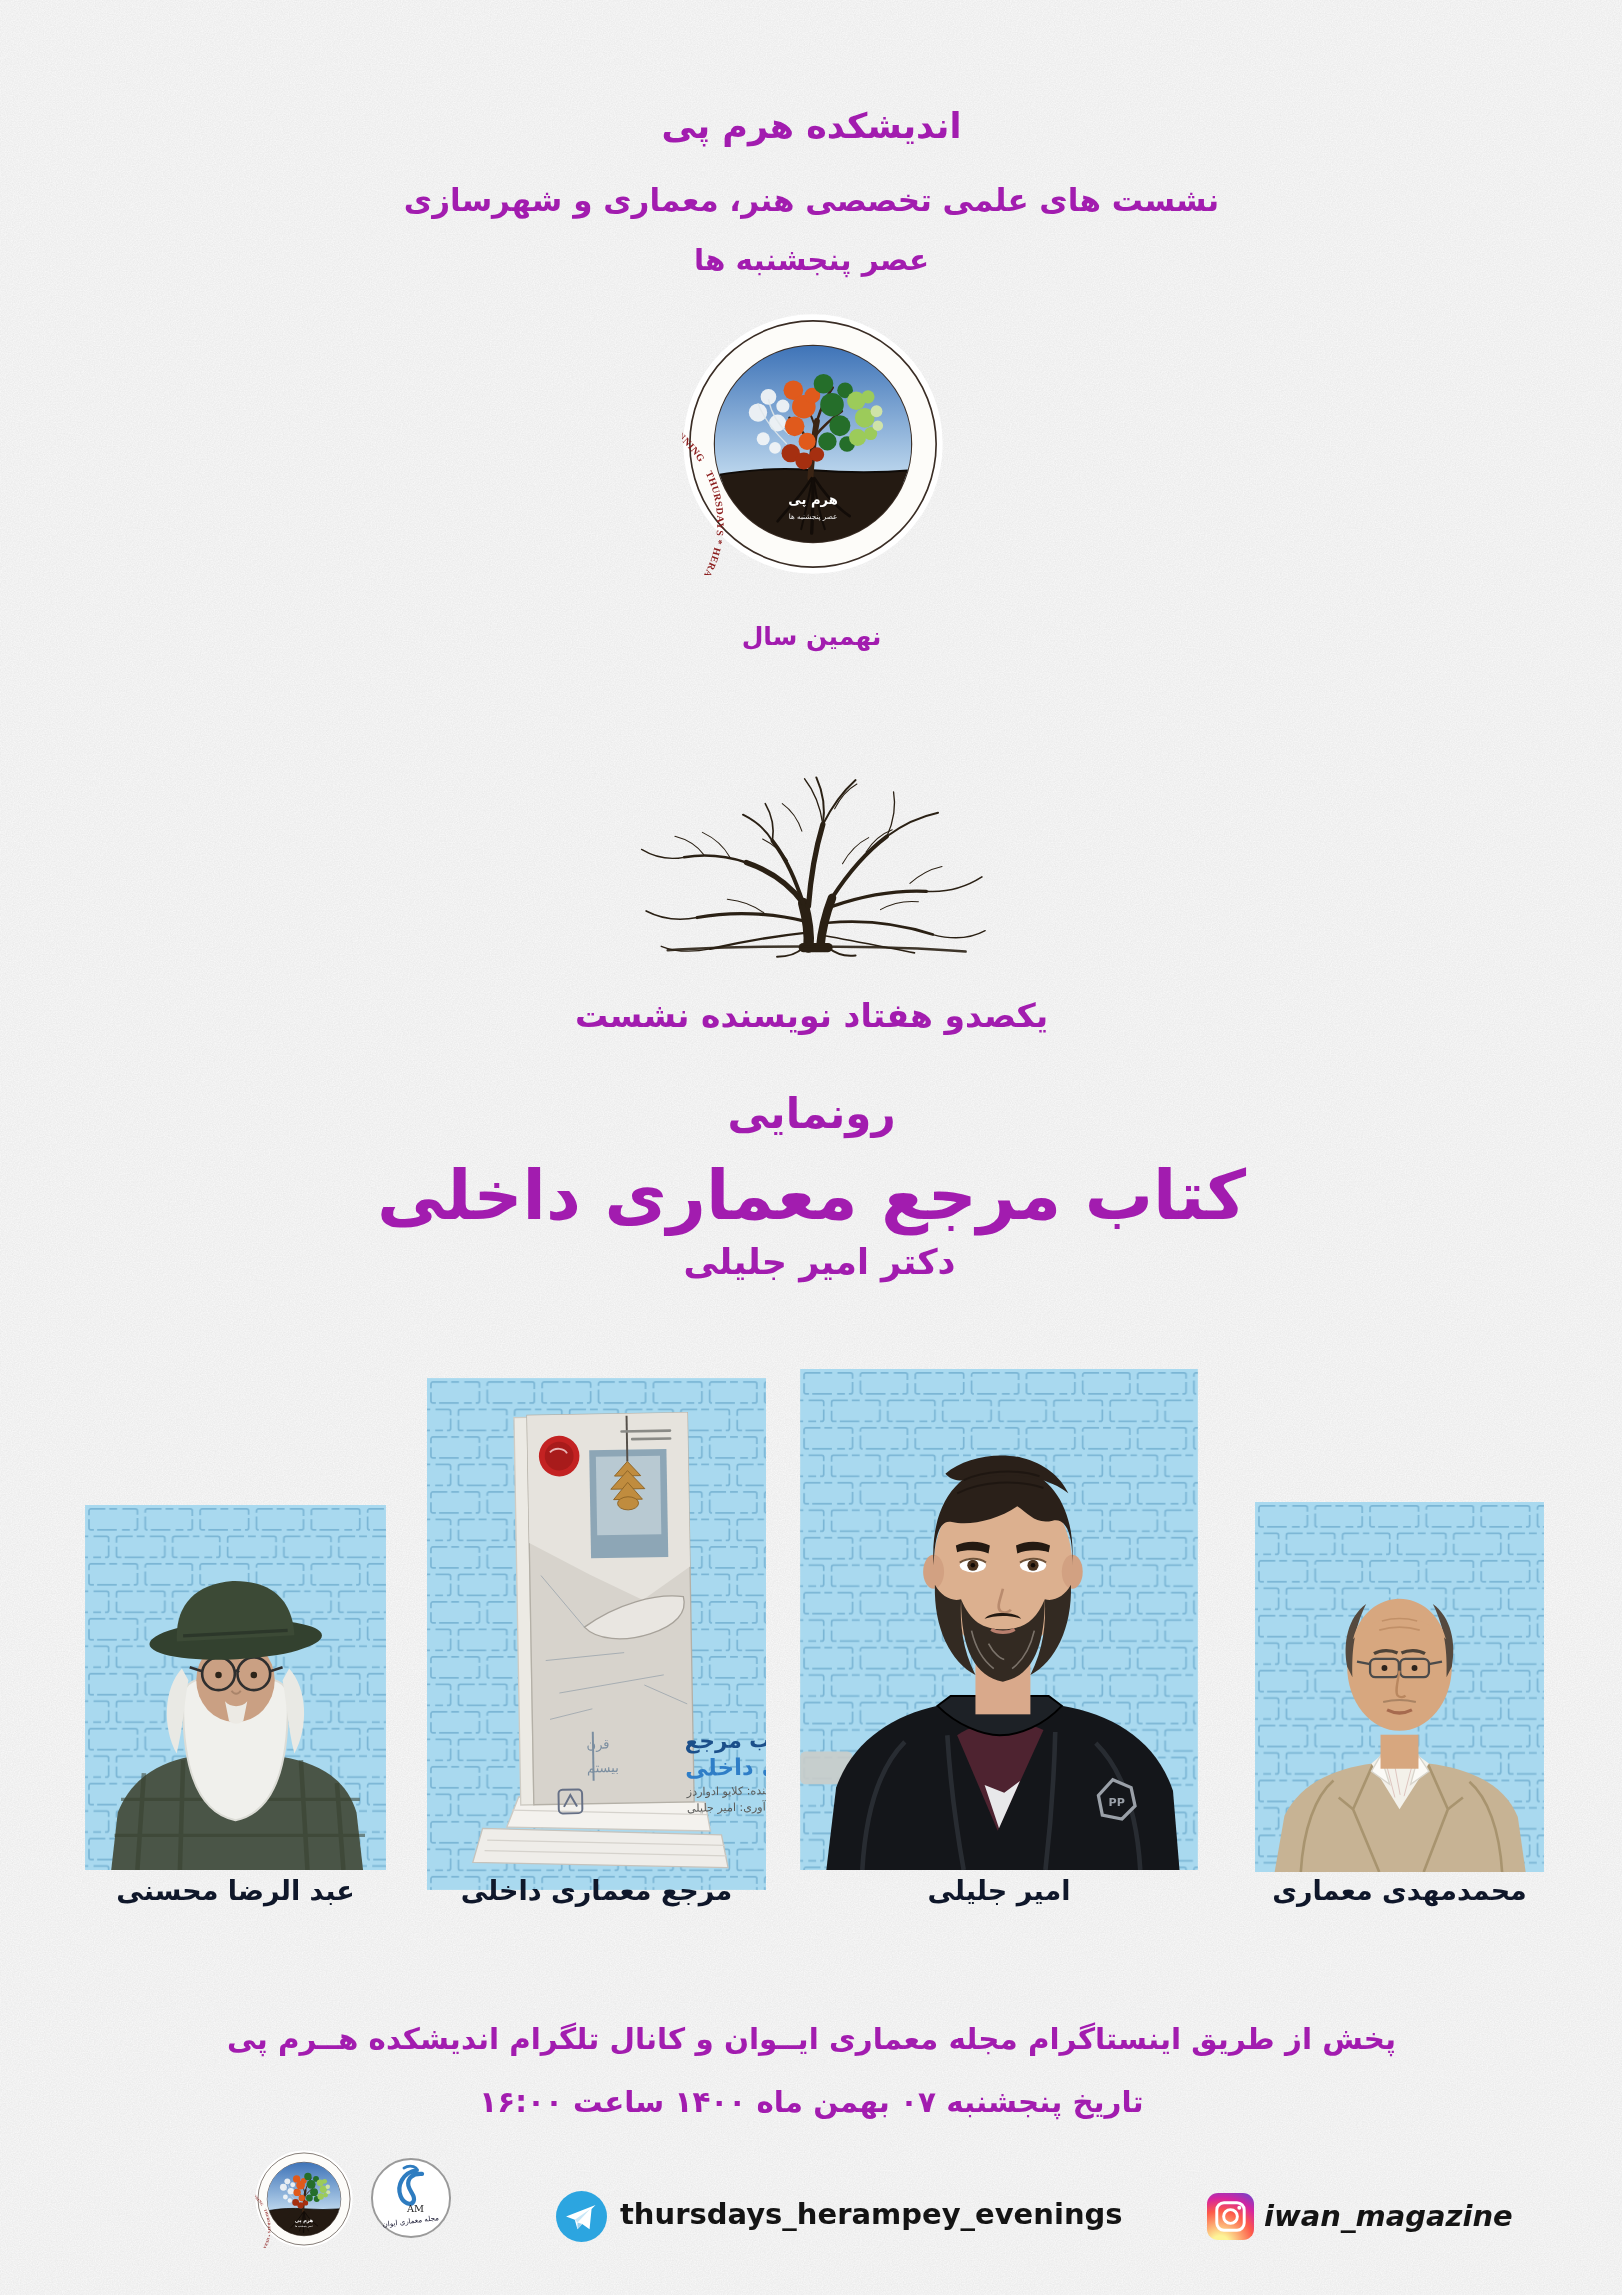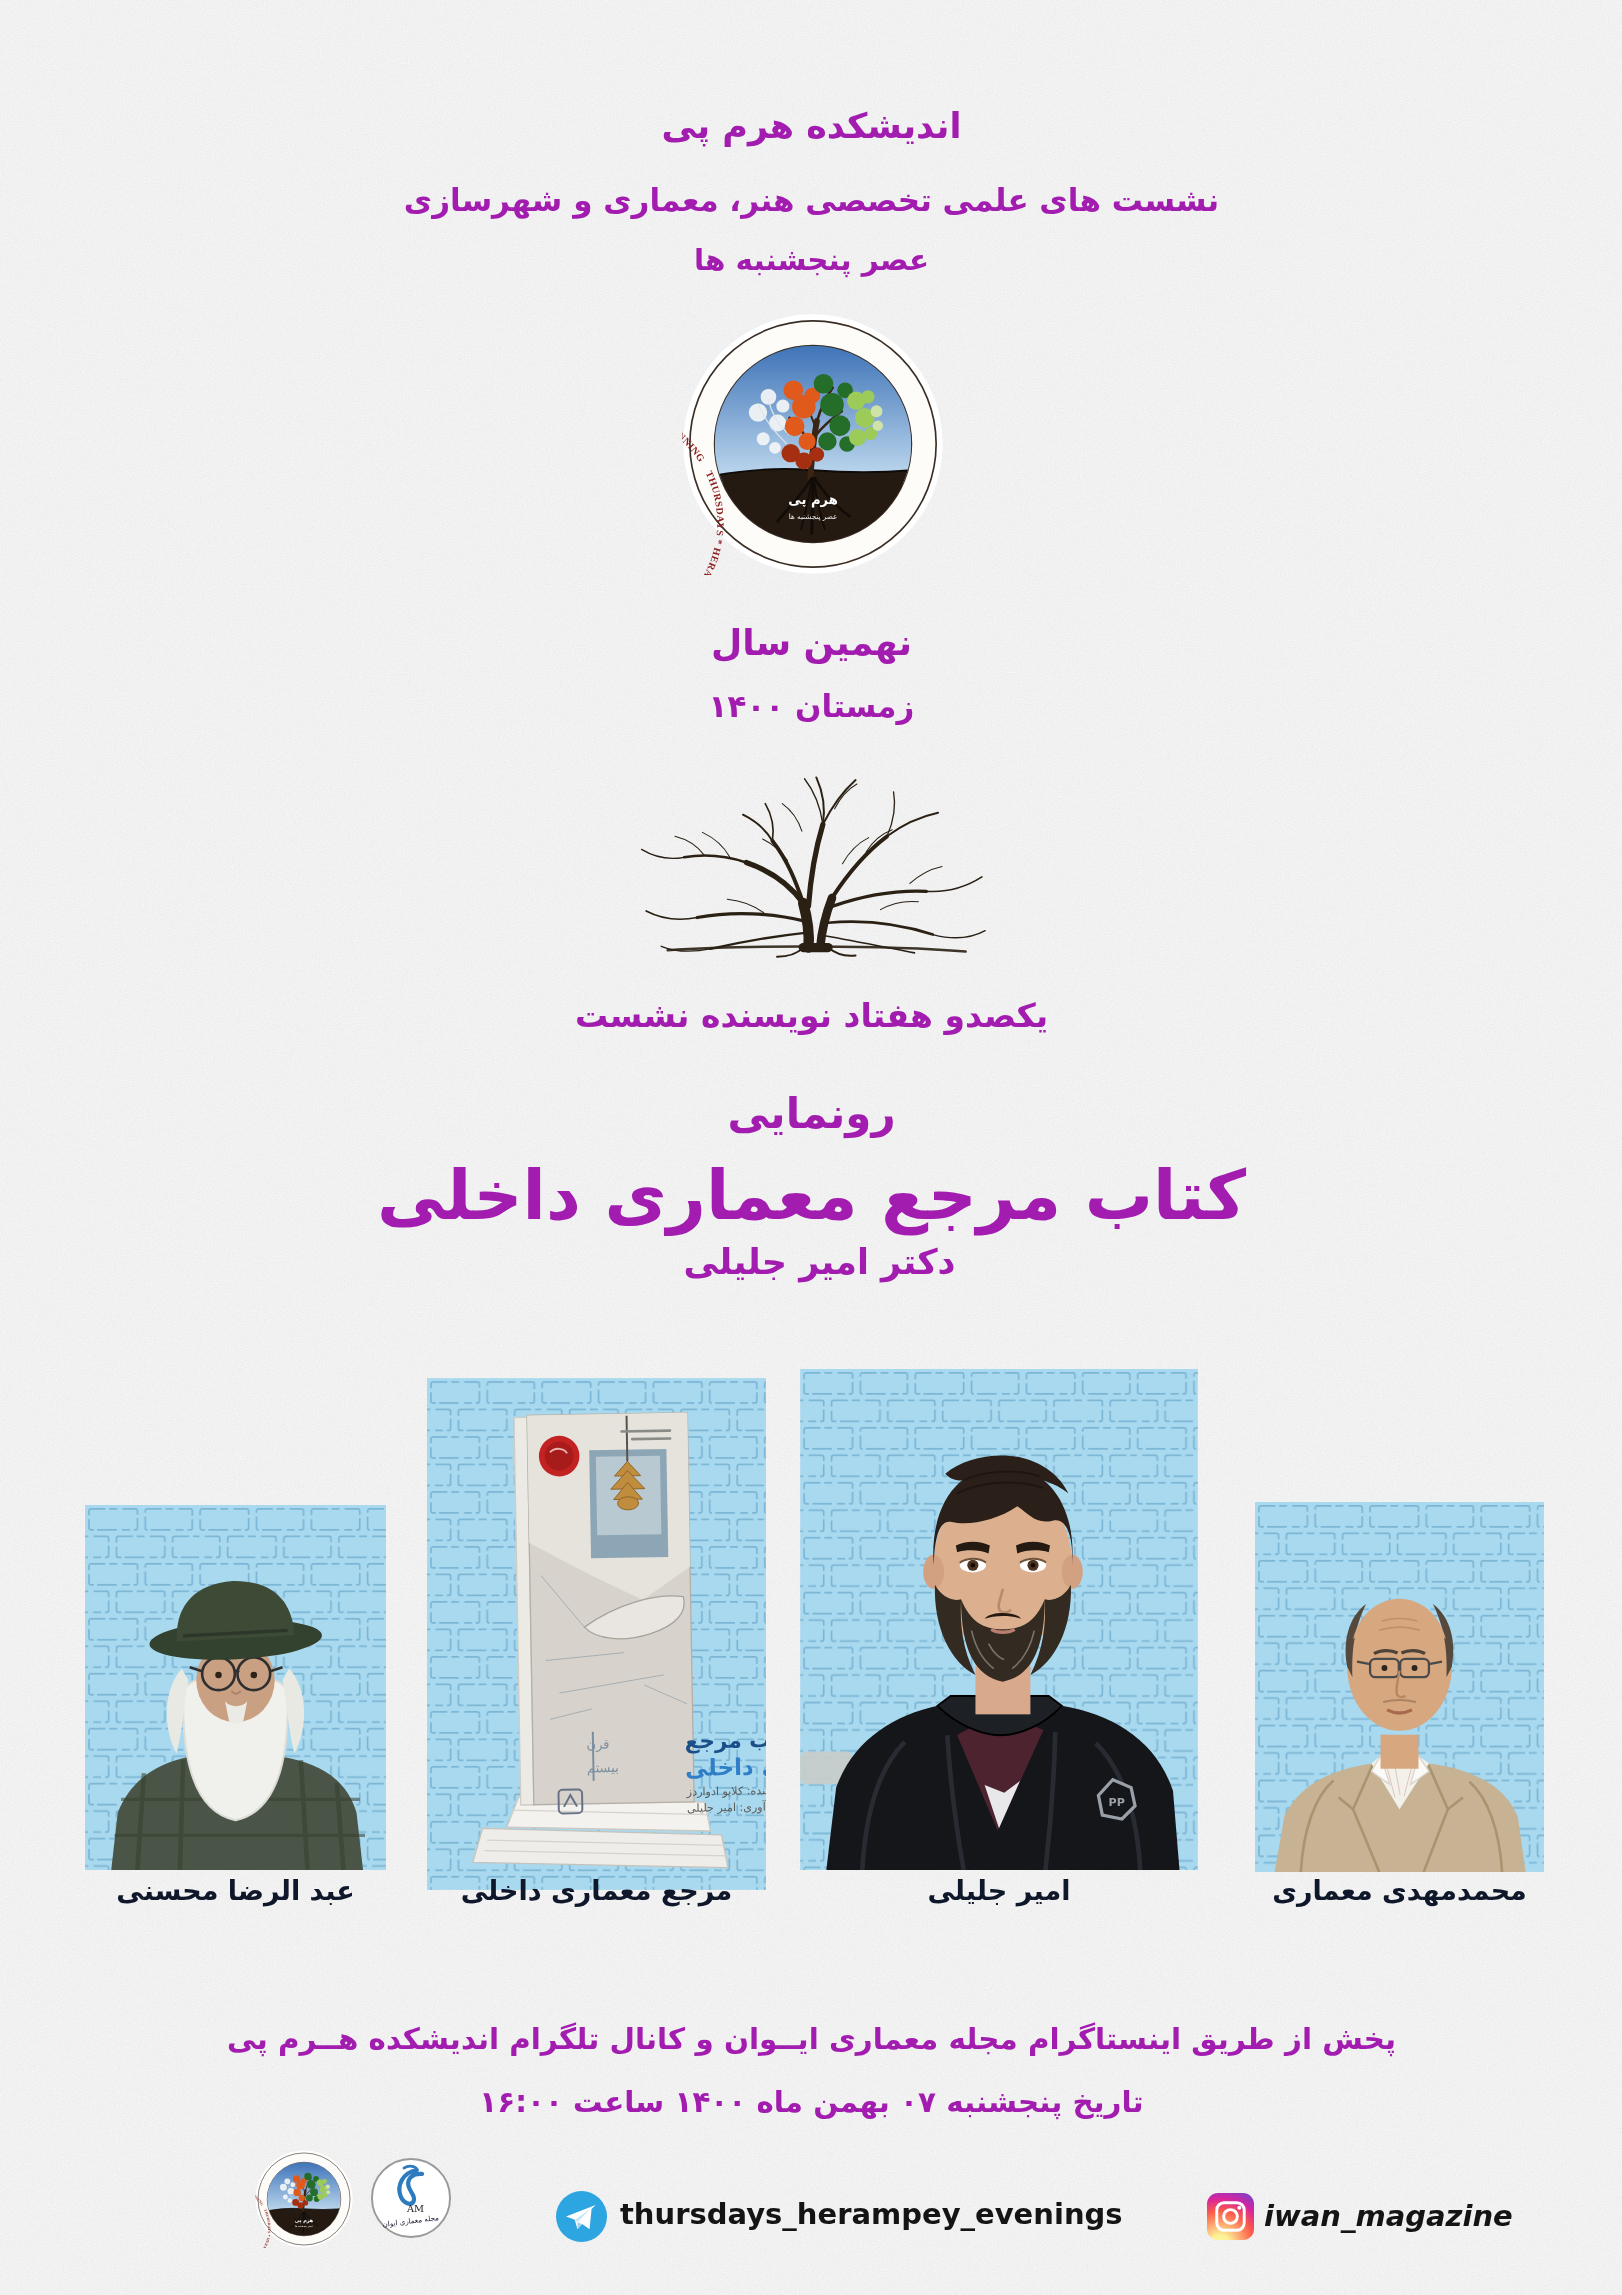--- a/index.html
+++ b/index.html
@@ -5,21 +5,21 @@
   html,body{margin:0;padding:0;background:#cfcfcf;}
   .page{position:relative;width:1623px;height:2295px;overflow:hidden;background:#d8d8d6;
         font-family:"DejaVu Sans",sans-serif;}
   .noise{position:absolute;left:0;top:0;z-index:0;}
   .abs{position:absolute;z-index:2;}
   .ptext{position:absolute;left:0;width:1623px;text-align:center;color:#a21caf;
          font-weight:bold;z-index:3;direction:rtl;}
   .h1{top:106px;font-size:35px;}
   .h2{top:182px;font-size:31px;}
   .h3{top:243px;font-size:29.4px;}
-  .ed1{top:622px;font-size:36px;text-align:center;}
+  .ed1{top:622px;font-size:25px;text-align:center;}
   .ed2{top:688px;font-size:31px;}
   .session{top:996px;font-size:33px;}
   .unveil{top:1089px;font-size:42px;}
   .booktitle{top:1156px;font-size:68px;}
   .presenter{top:1242px;font-size:35px;padding-left:8px;}
   .info1{top:2022px;font-size:29.4px;}
   .info2{top:2085px;font-size:29.4px;}
   .caption{position:absolute;top:1875px;text-align:center;font-weight:bold;color:#0f172a;
            font-size:27px;direction:rtl;z-index:3;}
   .photo{position:absolute;z-index:2;}
@@ -156,21 +156,20 @@
 
   <div class="ptext h1">اندیشکده هرم پی</div>
   <div class="ptext h2">نشست های علمی تخصصی هنر، معماری و شهرسازی</div>
   <div class="ptext h3">عصر پنجشنبه ها</div>
 
   <svg class="abs" style="left:682px;top:313px" width="262" height="262" viewBox="0 0 400 400">
     <use href="#hpLogo"></use>
   </svg>
 
   <div class="ptext ed1">نهمین سال</div>
-  <div class="ptext ed2">زمستان ۱۴۰۰</div>
 
   <svg class="abs" style="left:612px;top:746px" width="406" height="216" viewBox="0 0 620 330">
     <g stroke="#2a2014" fill="none" stroke-linecap="round">
       <path d="M300,308 C302,285 298,262 292,240" stroke-width="16"></path>
       <path d="M318,308 C320,282 326,258 336,232" stroke-width="13"></path>
       <path d="M292,308 L330,308" stroke-width="14"></path>
       <path d="M292,240 C270,210 240,190 205,178" stroke-width="8"></path>
       <path d="M205,178 C175,168 140,165 110,170" stroke-width="4"></path>
       <path d="M110,170 C85,175 65,170 45,158" stroke-width="2"></path>
       <path d="M296,268 C245,255 185,252 130,262" stroke-width="5"></path>

